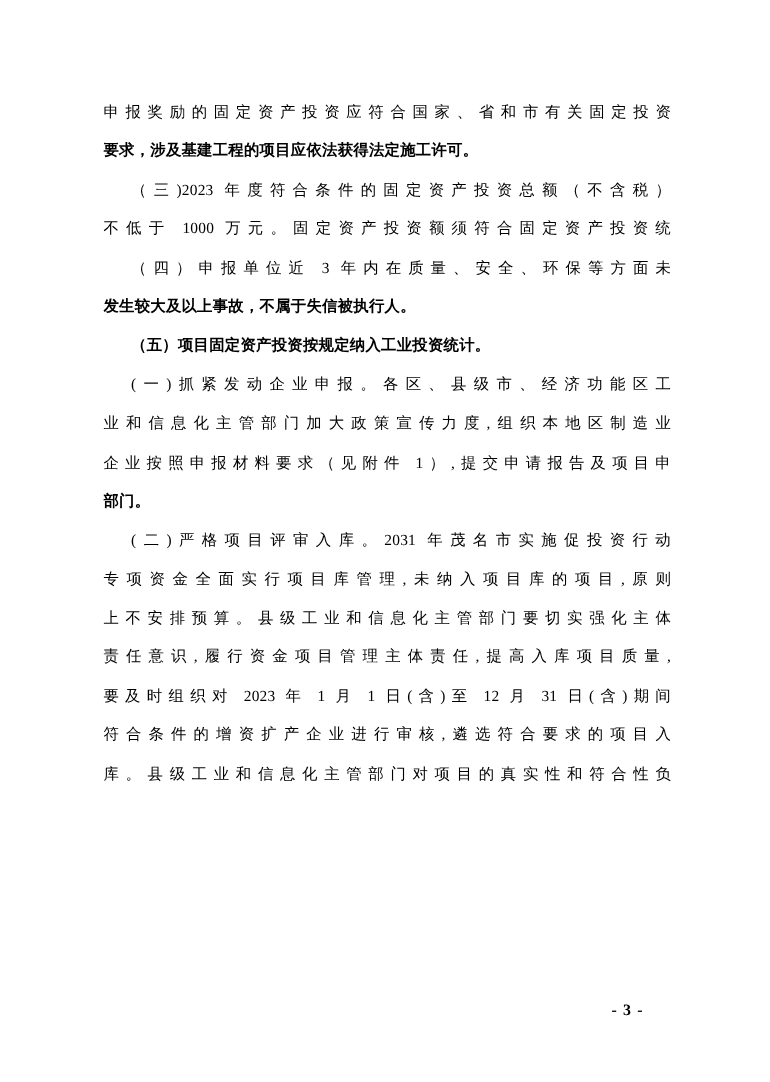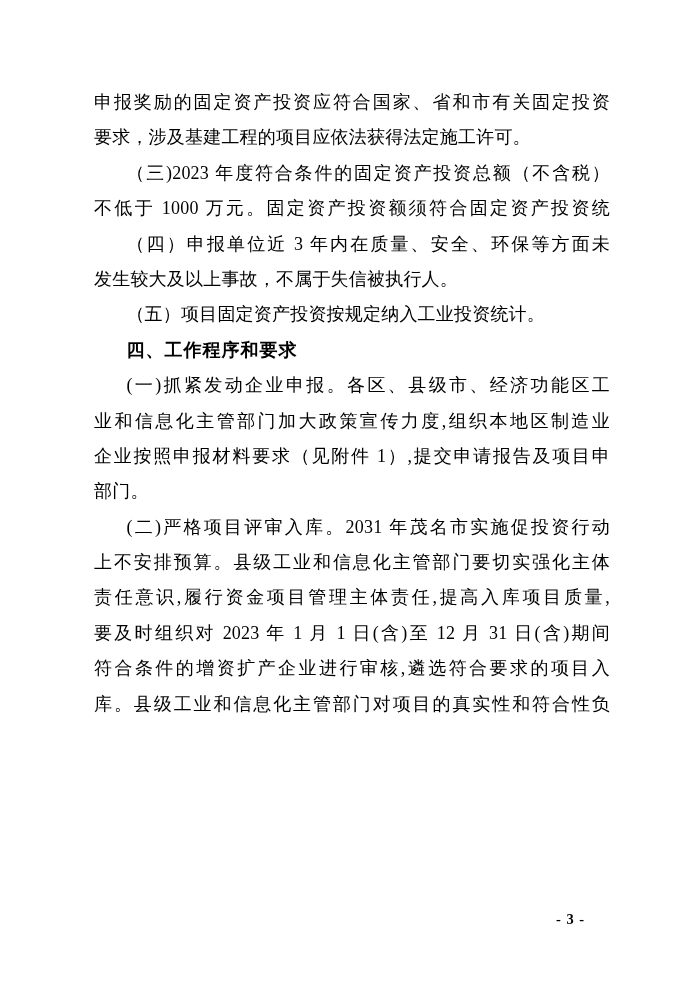--- a/index.html
+++ b/index.html
@@ -17,31 +17,31 @@
     inset: 0;
     background: #ffffff;
   }
   .text-block {
     position: absolute;
     left: 94px;
     top: 85px;
     width: 516px;
   }
   .line {
-    font-size: 18px;
+    font-size: 14px;
     line-height: 35.4px;
     height: 35.4px;
     overflow: hidden;
     text-align: justify;
     text-align-last: justify;
     letter-spacing: 0.2px;
     white-space: nowrap;
   }
   .indent { text-indent: 1.8em; }
-  .end { text-align-last: left; }
+  .end { text-align-last: left; font-weight: bold; }
   .heading {
     font-family: "Liberation Sans", "DejaVu Sans", sans-serif;
     font-weight: 700;
     letter-spacing: 1px;
   }
   .page-number {
     position: absolute;
     left: 556px;
     top: 911px;
     font-size: 14.5px;
@@ -55,26 +55,26 @@
 
 <div class="page">
   <div class="text-block">
     <div class="line">申报奖励的固定资产投资应符合国家、省和市有关固定投资</div>
     <div class="line end">要求，涉及基建工程的项目应依法获得法定施工许可。</div>
     <div class="line indent">（三)2023 年度符合条件的固定资产投资总额（不含税）</div>
     <div class="line">不低于 1000 万元。固定资产投资额须符合固定资产投资统</div>
     <div class="line indent">（四）申报单位近 3 年内在质量、安全、环保等方面未</div>
     <div class="line end">发生较大及以上事故，不属于失信被执行人。</div>
     <div class="line indent end">（五）项目固定资产投资按规定纳入工业投资统计。</div>
-    <div class="line indent end heading">四、工作程序和要求</div>
     <div class="line indent">(一)抓紧发动企业申报。各区、县级市、经济功能区工</div>
     <div class="line">业和信息化主管部门加大政策宣传力度,组织本地区制造业</div>
     <div class="line">企业按照申报材料要求（见附件 1）,提交申请报告及项目申</div>
     <div class="line end">部门。</div>
     <div class="line indent">(二)严格项目评审入库。2031 年茂名市实施促投资行动</div>
+    <div class="line">专项资金全面实行项目库管理,未纳入项目库的项目,原则</div>
     <div class="line">上不安排预算。县级工业和信息化主管部门要切实强化主体</div>
     <div class="line">责任意识,履行资金项目管理主体责任,提高入库项目质量,</div>
     <div class="line">要及时组织对 2023 年 1 月 1 日(含)至 12 月 31 日(含)期间</div>
     <div class="line">符合条件的增资扩产企业进行审核,遴选符合要求的项目入</div>
     <div class="line">库。县级工业和信息化主管部门对项目的真实性和符合性负</div>
   </div>
   <div class="page-number">- 3 -</div>
 </div>
 
 </body></html>

